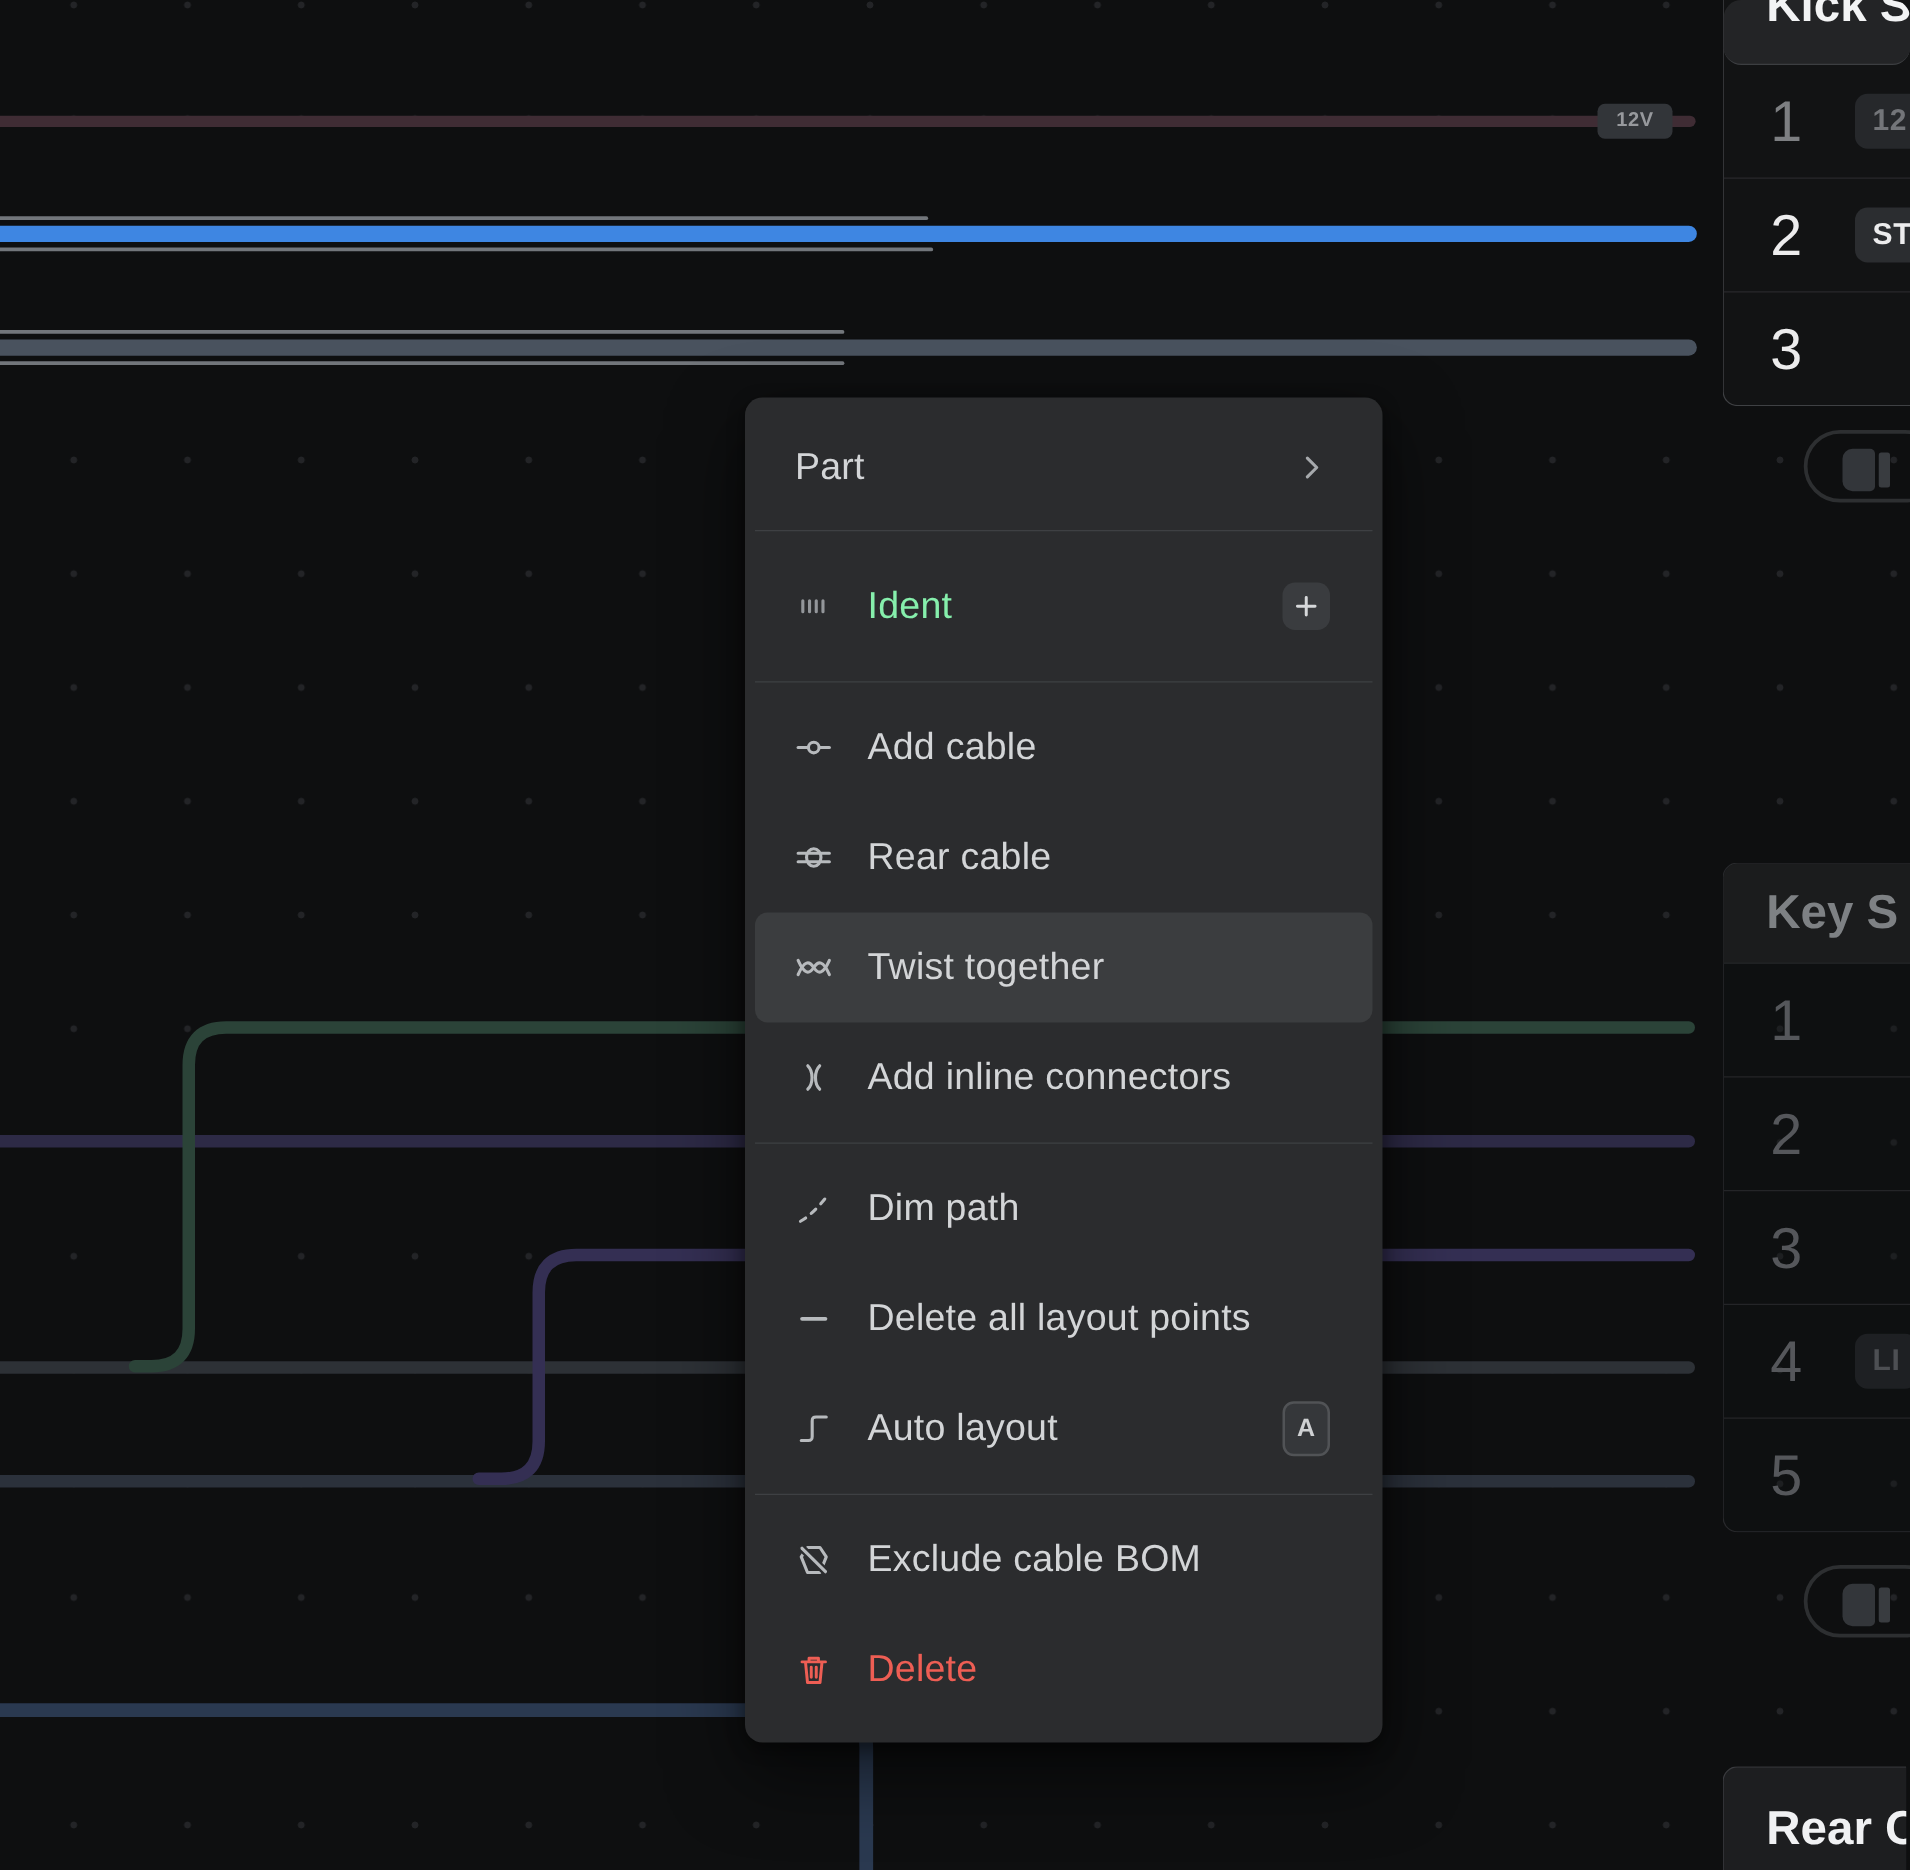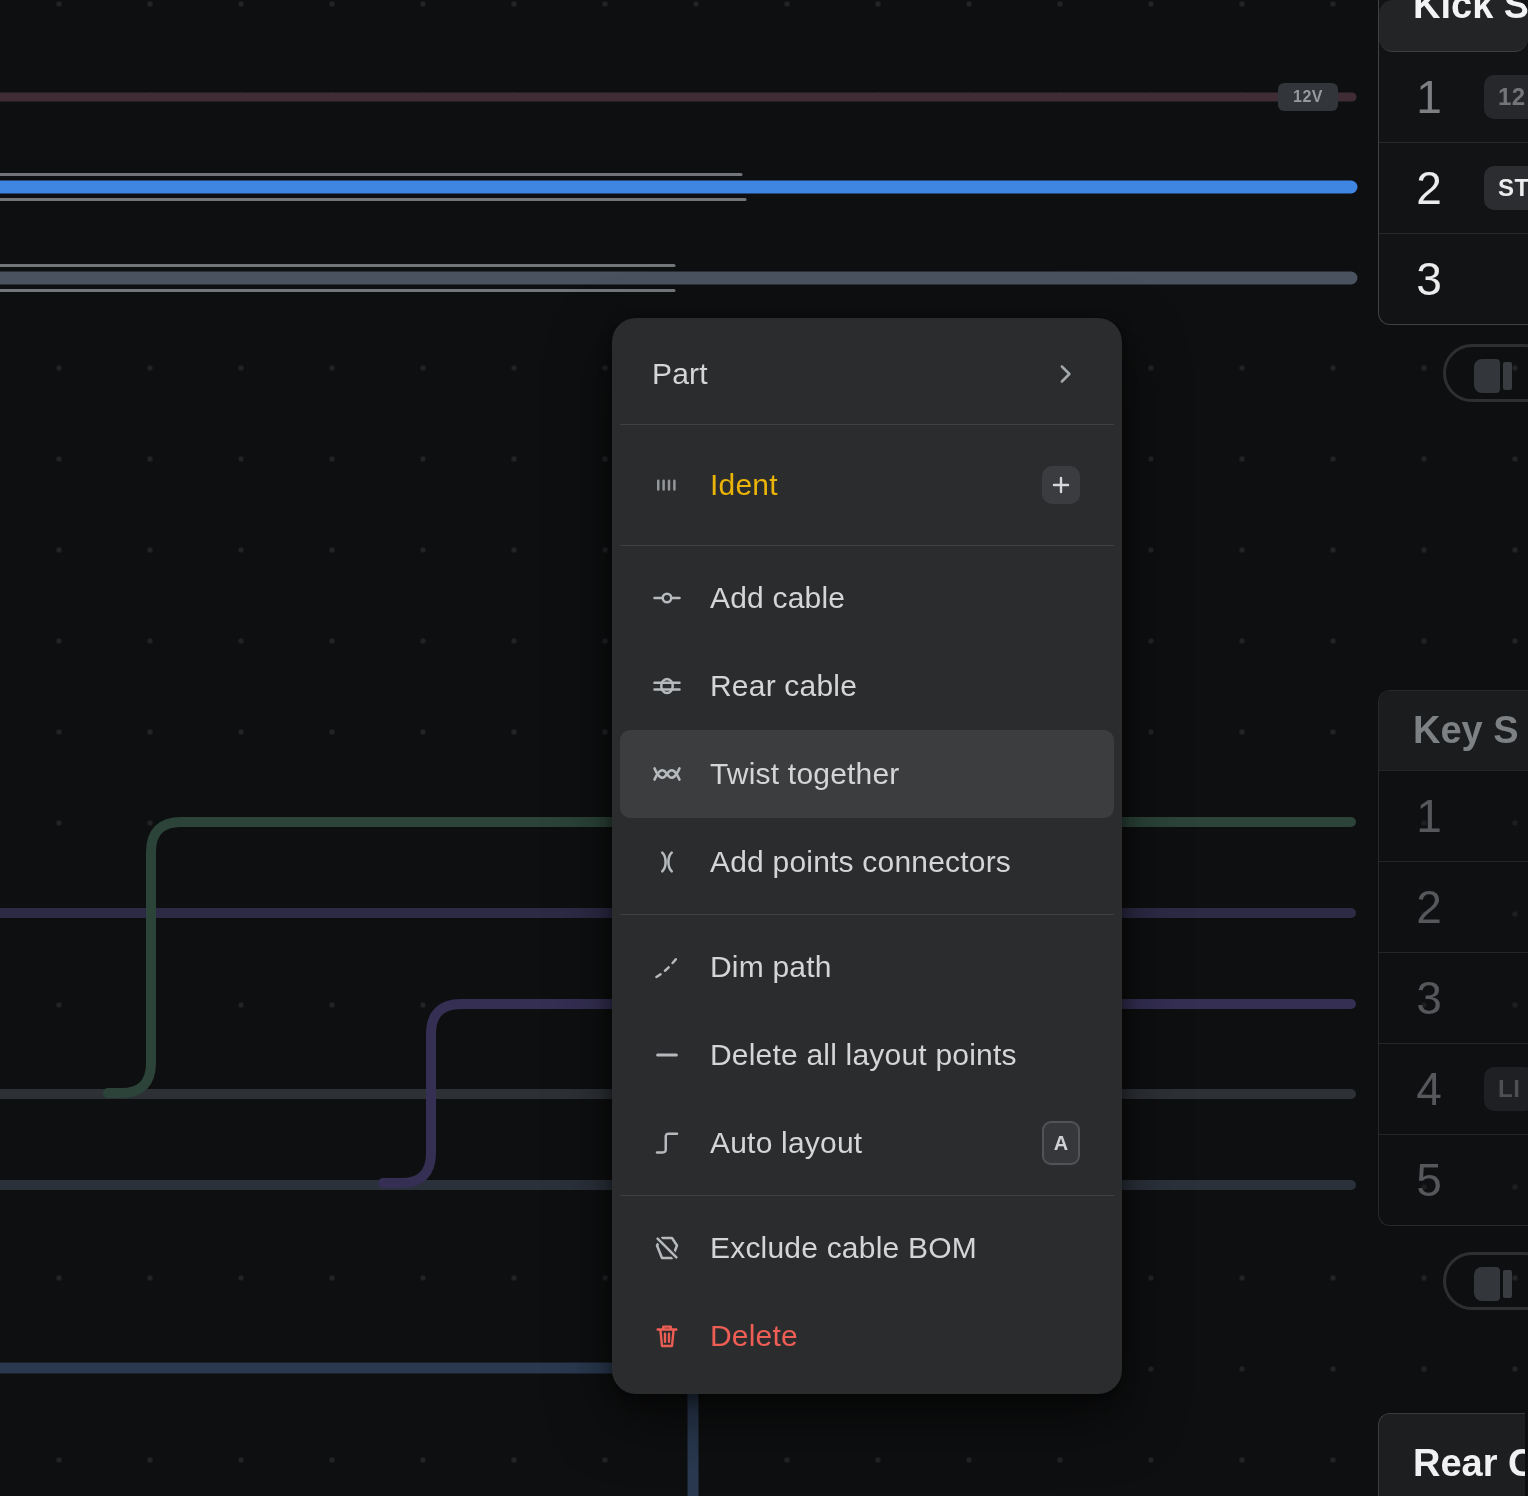--- a/index.html
+++ b/index.html
@@ -44,32 +44,32 @@
   #panel-rear{left:1378px;top:1413px;width:147px;height:83px;background:#1d1e20;
     border-left:1px solid #3a3b3f;border-top:1px solid #3a3b3f;border-top-left-radius:12px;overflow:hidden;}
   #panel-rear span{display:block;margin:28px 0 0 34px;font-size:38px;font-weight:600;color:#f0f1f3;white-space:nowrap;}
 
   
   .pill{position:absolute;width:110px;height:58px;border:3px solid #2d2f31;border-radius:29px;box-sizing:border-box;}
   .pill .core{position:absolute;left:28px;top:12px;width:26px;height:34px;background:#33363a;border-radius:8px 4px 4px 8px;}
   .pill .bar{position:absolute;left:57px;top:15px;width:9px;height:28px;background:#393c40;border-radius:2px;}
 
   
-  #menu{position:absolute;left:612px;top:318px;width:510px;box-sizing:border-box;
-    background:#2b2c2e;border-radius:24px;padding:14px 8px;
+  #menu{position:absolute;left:596px;top:318px;width:510px;box-sizing:border-box;
+    background:#2b2c2e;border-radius:14px;padding:14px 8px;
     box-shadow:0 24px 60px rgba(0,0,0,.55), 0 4px 14px rgba(0,0,0,.4);}
   .mi{display:flex;align-items:center;height:88px;padding:0 34px 0 32px;border-radius:10px;
     color:#d3d5d7;font-size:30px;letter-spacing:.2px;}
   .mi.part-row{height:84px;}
   .mi.ident-row{height:104px;}
   .mi.hl{background:#3b3d3f;}
   .mi.danger{color:#ee5e54;}
   .mi .mi-icon{width:30px;height:30px;flex:0 0 30px;margin-right:28px;display:flex;align-items:center;justify-content:center;}
   .mi .mi-label{white-space:nowrap;}
-  .mi .mi-label.dim{color:#eab308;}
+  .mi .mi-label.dim{color:#86efac;}
   .mi .trail{margin-left:auto;display:flex;align-items:center;}
   .divider{height:1px;background:#3e4043;margin:8px 0;}
   .plus-btn{width:38px;height:38px;border-radius:10px;background:#3a3c3f;border:none;
     display:flex;align-items:center;justify-content:center;cursor:pointer;padding:0;}
   .key-badge{width:38px;height:44px;border-radius:9px;background:#35373a;border:2px solid #515356;
     box-sizing:border-box;display:flex;align-items:center;justify-content:center;
     font-size:20px;font-weight:bold;color:#cfd1d3;}
   svg.ic{display:block;}
 </style>
 </head>
@@ -207,21 +207,21 @@
         </span>
         <span class="mi-label">Twist together</span>
       </div>
       <div class="mi">
         <span class="mi-icon">
           <svg class="ic" width="30" height="30" viewBox="0 0 24 24" fill="none" stroke="#b7babd" stroke-width="2" stroke-linecap="round" stroke-linejoin="round">
             <path d="M8.2 4.5C11.8 8 11.8 16 8.2 19.5"></path>
             <path d="M15.8 4.5C12.2 8 12.2 16 15.8 19.5"></path>
           </svg>
         </span>
-        <span class="mi-label">Add points connectors</span>
+        <span class="mi-label">Add inline connectors</span>
       </div>
       <div class="divider"></div>
       <div class="mi">
         <span class="mi-icon">
           <svg class="ic" width="30" height="30" viewBox="0 0 24 24" fill="none" stroke="#b7babd" stroke-width="2" stroke-linecap="round" stroke-linejoin="round">
             <path d="M3.5 20C9 17 15 11 20.5 4" stroke-dasharray="4 4.6"></path>
           </svg>
         </span>
         <span class="mi-label">Dim path</span>
       </div>

